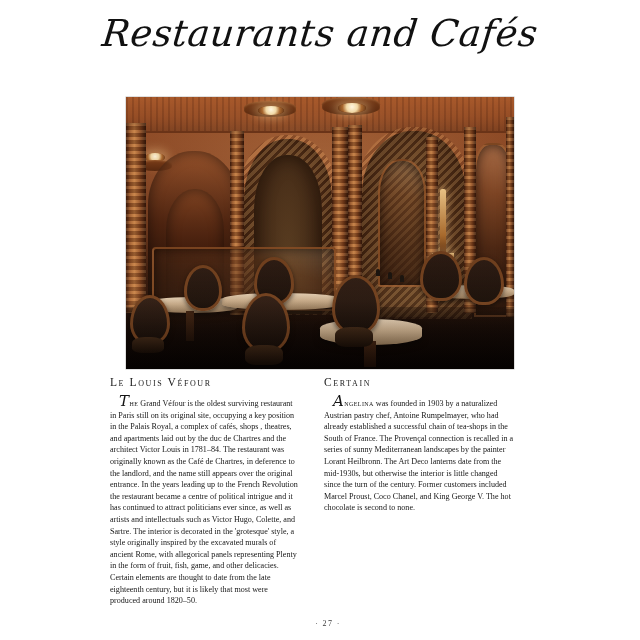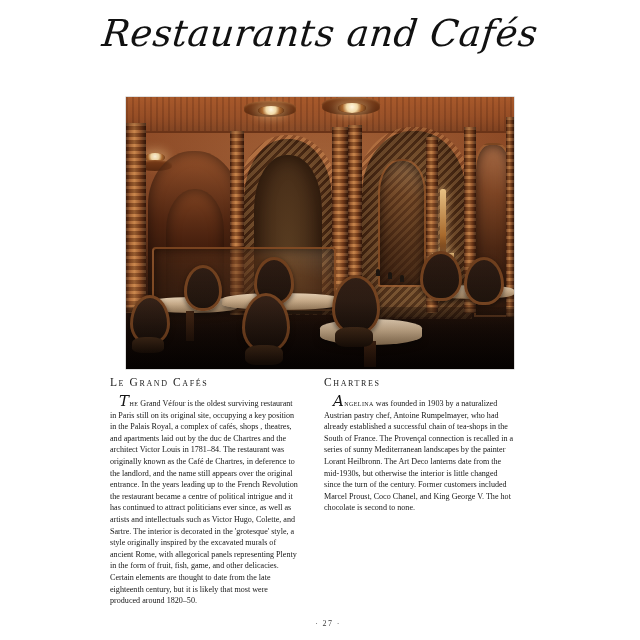--- a/index.html
+++ b/index.html
@@ -353,26 +353,26 @@
         <div class="chair-back" style="left:0;top:0;width:34px;height:42px;"></div>
       </div>
 
       <div class="gloss"></div>
     </div>
   </div>
 
   <div class="columns">
 
     <div class="column">
-      <h2 class="col-heading">Le Grand Cafés</h2>
+      <h2 class="col-heading">Le Louis Véfour</h2>
       <p class="col-body"><span class="col-indent"></span><span class="initial">T</span><span class="smallcaps-lead">he</span><span> Grand Véfour is the oldest surviving restaurant in Paris still on its original site, occupying a key position in the Palais Royal, a complex of cafés, shops , theatres, and apartments laid out by the duc de Chartres and the architect Victor Louis in 1781–84. The restaurant was originally known as the Café de Chartres, in deference to the landlord, and the name still appears over the original entrance. In the years leading up to the French Revolution the restaurant became a centre of political intrigue and it has continued to attract politicians ever since, as well as artists and intellectuals such as Victor Hugo, Colette, and Sartre. The interior is decorated in the 'grotesque' style, a style originally inspired by the excavated murals of ancient Rome, with allegorical panels representing Plenty in the form of fruit, fish, game, and other delicacies. Certain elements are thought to date from the late eighteenth century, but it is likely that most were produced around 1820–50.</span></p>
     </div>
 
     <div class="column">
-      <h2 class="col-heading">Chartres</h2>
+      <h2 class="col-heading">Certain</h2>
       <p class="col-body"><span class="col-indent"></span><span class="initial">A</span><span class="smallcaps-lead">ngelina</span><span> was founded in 1903 by a naturalized Austrian pastry chef, Antoine Rumpelmayer, who had already established a successful chain of tea-shops in the South of France. The Provençal connection is recalled in a series of sunny Mediterranean landscapes by the painter Lorant Heilbronn. The Art Deco lanterns date from the mid-1930s, but otherwise the interior is little changed since the turn of the century. Former customers included Marcel Proust, Coco Chanel, and King George V. The hot chocolate is second to none.</span></p>
     </div>
 
   </div>
 
   <div class="page-number">· 27 ·</div>
 
 </div>
 
 </body></html>

